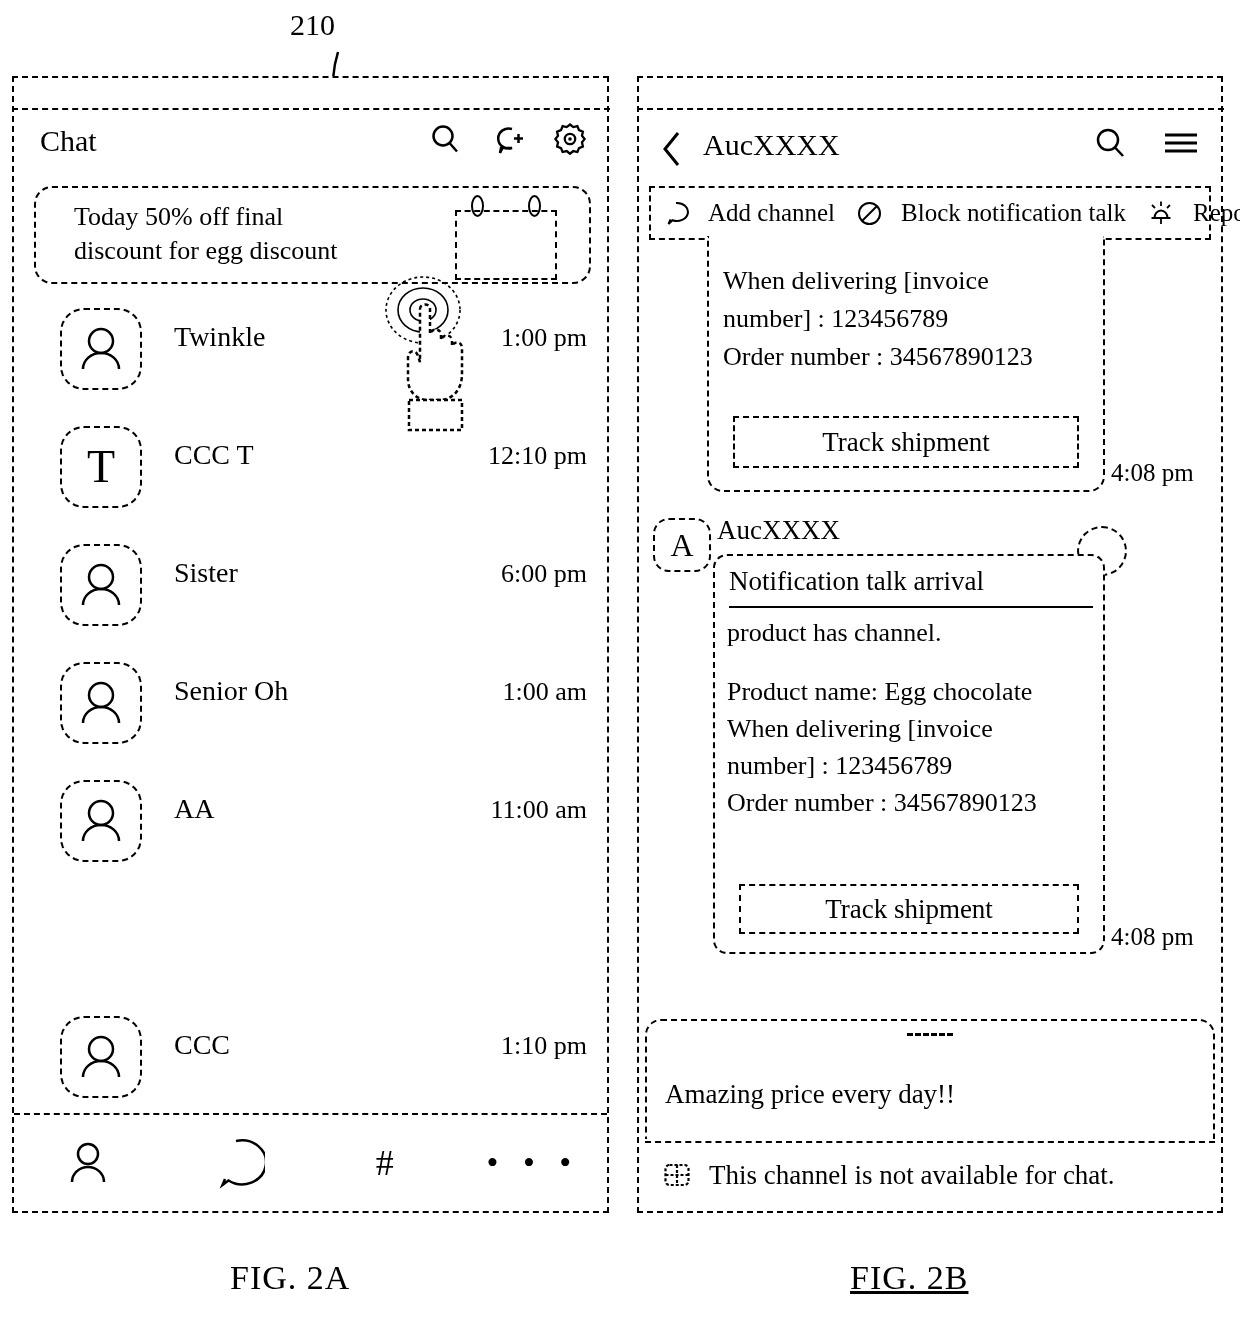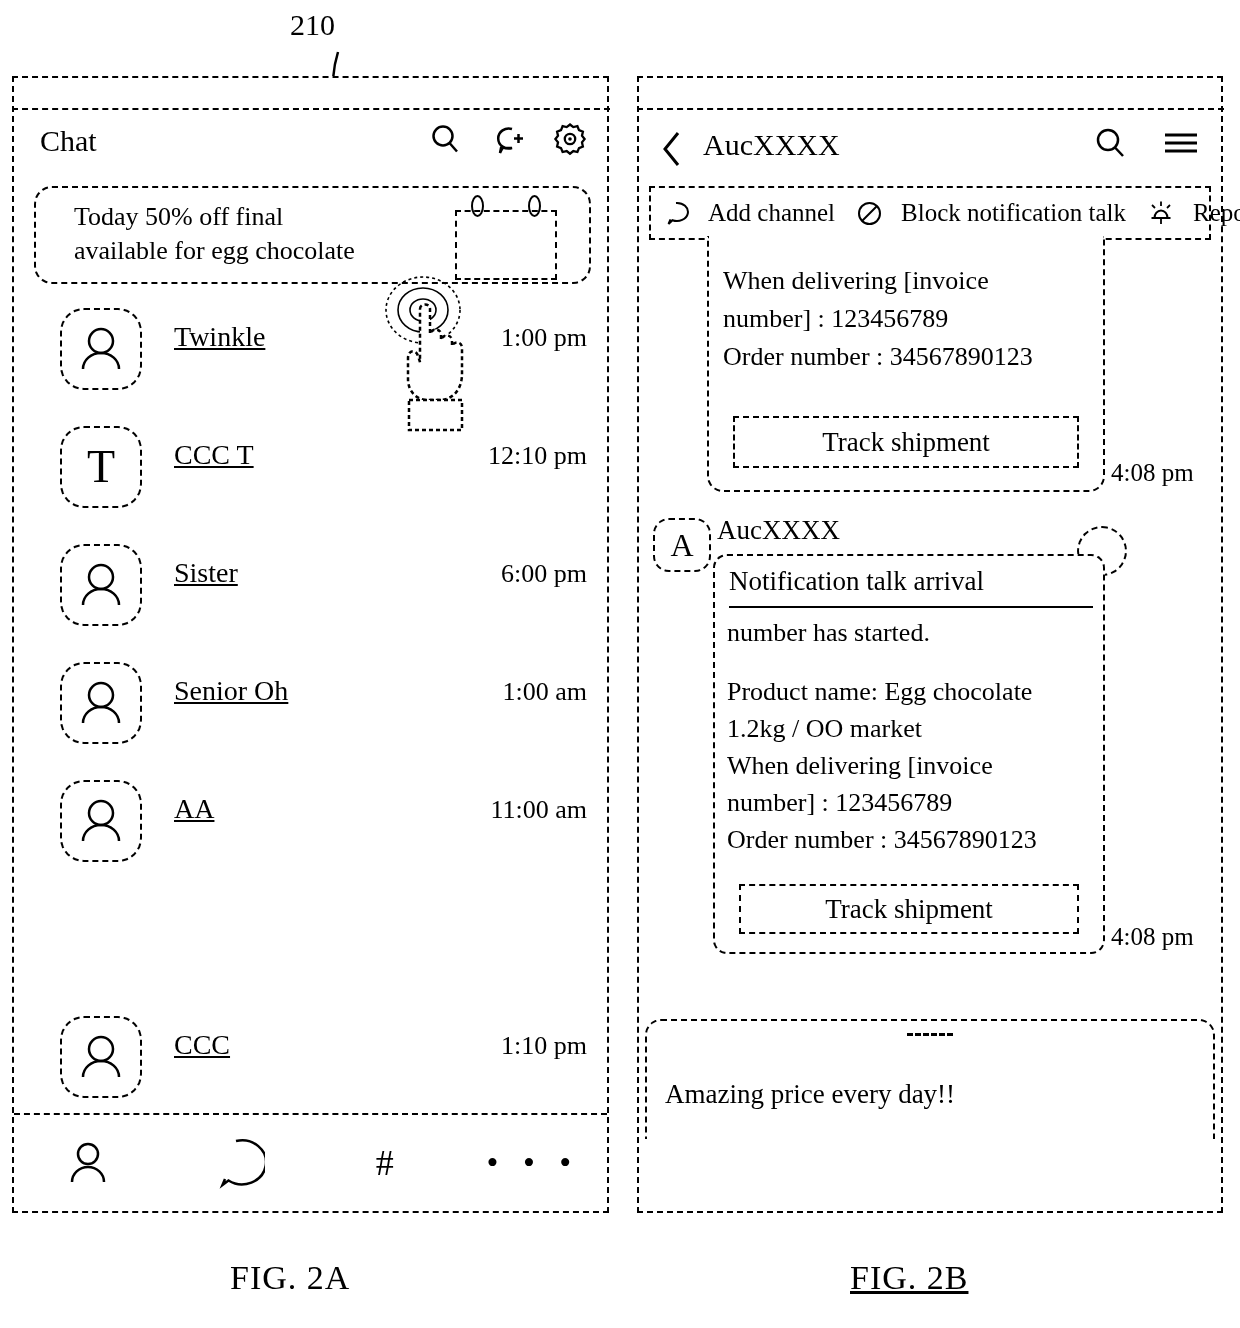--- a/index.html
+++ b/index.html
@@ -109,21 +109,21 @@
     box-sizing: border-box;
   }
   .avatar svg { display: block; }
   .avatar-letter {
     position: absolute; inset: 0;
     display: flex; align-items: center; justify-content: center;
     font-size: 46px; line-height: 1;
   }
   .row-name {
     position: absolute; left: 160px; top: 26px;
-    font-size: 28px; line-height: 34px; text-decoration: underline;
+    font-size: 28px; line-height: 34px;
   }
   .row-time {
     position: absolute; right: 20px; top: 28px;
     font-size: 26px; line-height: 32px;
   }
 
   
   #bottom-nav {
     position: absolute; left: 0; right: 0; bottom: 0; height: 96px;
     border-top: 2.5px dashed #000;
@@ -327,21 +327,21 @@
             <circle cx="17" cy="17" r="5.2" fill="none" stroke="#000" stroke-width="2.3"></circle>
             <circle cx="17" cy="17" r="1.8" fill="#000"></circle>
           </svg>
         </span>
       </div>
     </div>
 
     <div id="promo-banner">
       <div id="promo-text">
         <span>Today 50% off final</span><br>
-        <span>available for egg chocolate</span>
+        <span>discount for egg discount</span>
       </div>
       <div id="promo-thumb"></div>
     </div>
 
     <svg id="tap-gesture" viewBox="0 0 110 185">
       <ellipse cx="41" cy="56" rx="37" ry="33" fill="none" stroke="#000" stroke-width="1.6" stroke-dasharray="3 3"></ellipse>
       <ellipse cx="41" cy="56" rx="25" ry="22" fill="none" stroke="#000" stroke-width="1.6"></ellipse>
       <ellipse cx="41" cy="56" rx="13" ry="11" fill="none" stroke="#000" stroke-width="1.6"></ellipse>
       <path d="M 38 55 C 38 49, 48 49, 48 55 L 48 80
                C 50 74, 58 74, 59 80 L 59 86
@@ -521,38 +521,47 @@
       </div>
       <div id="time-1">4:08 pm</div>
 
       <div id="msg-sender-avatar">A</div>
       <div id="msg-sender-name">AucXXXX</div>
       <div id="msg-badge"></div>
 
       <div id="bubble-2" class="bubble">
         <div id="bubble-2-title">Notification talk arrival</div>
         <div id="bubble-2-body">
-          <p>number has started.</p>
+          <p>product has channel.</p>
           <div class="gap"></div>
           <p>  Product name: Egg chocolate</p>
-          <p>1.2kg / OO market</p>
           <p>  When delivering [invoice</p>
           <p>number] : 123456789</p>
           <p>  Order number : 34567890123</p>
         </div>
         <div class="track-btn">Track shipment</div>
       </div>
       <div id="time-2">4:08 pm</div>
 
     </div>
 
     <div id="promo-sheet">
       <div id="sheet-handle"></div>
       <div id="sheet-text">Amazing price every day!!</div>
     </div>
 
+    <div id="chat-disabled">
+      <span>
+        <svg width="28" height="28" viewBox="0 0 28 28">
+          <rect x="2.5" y="4" width="23" height="20" rx="4" fill="none" stroke="#000" stroke-width="2.2" stroke-dasharray="3 2"></rect>
+          <line x1="14" y1="4" x2="14" y2="24" stroke="#000" stroke-width="2.2" stroke-dasharray="3 2"></line>
+          <line x1="2.5" y1="14" x2="25.5" y2="14" stroke="#000" stroke-width="2.2" stroke-dasharray="3 2"></line>
+        </svg>
+      </span>
+      <span id="chat-disabled-text">This channel is not available for chat.</span>
+    </div>
 
   </div>
 
   <div class="caption" id="caption-a">FIG. 2A</div>
   <div class="caption" id="caption-b">FIG. 2B</div>
 
 </div>
 
 </body></html>

